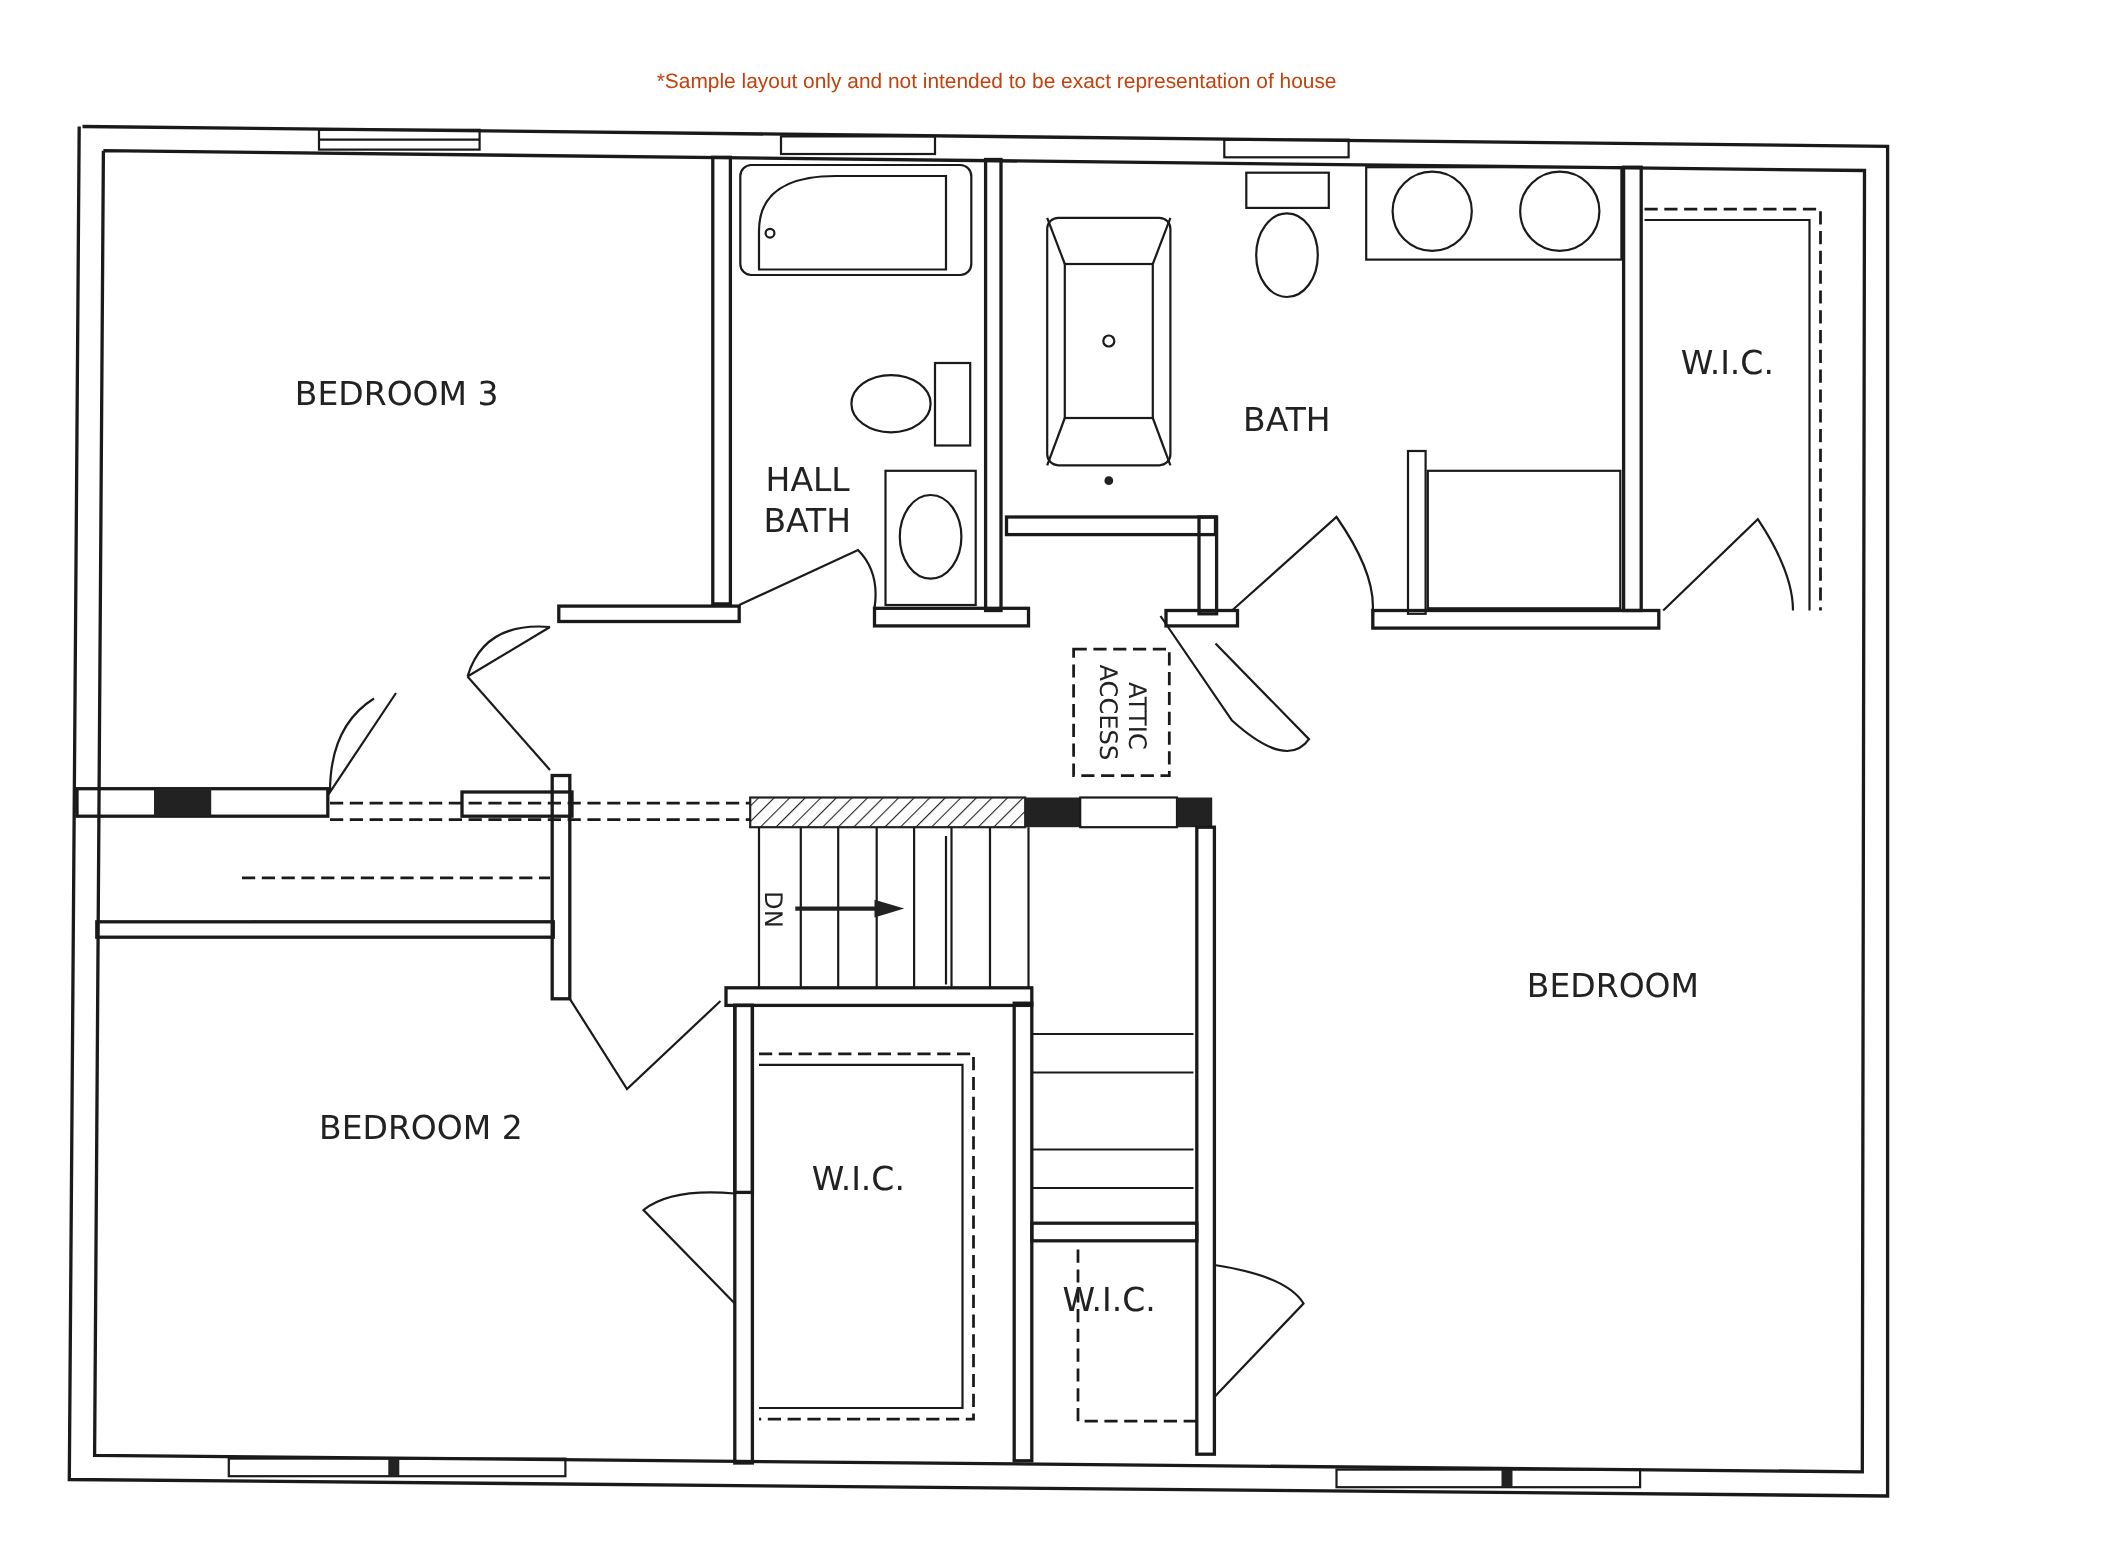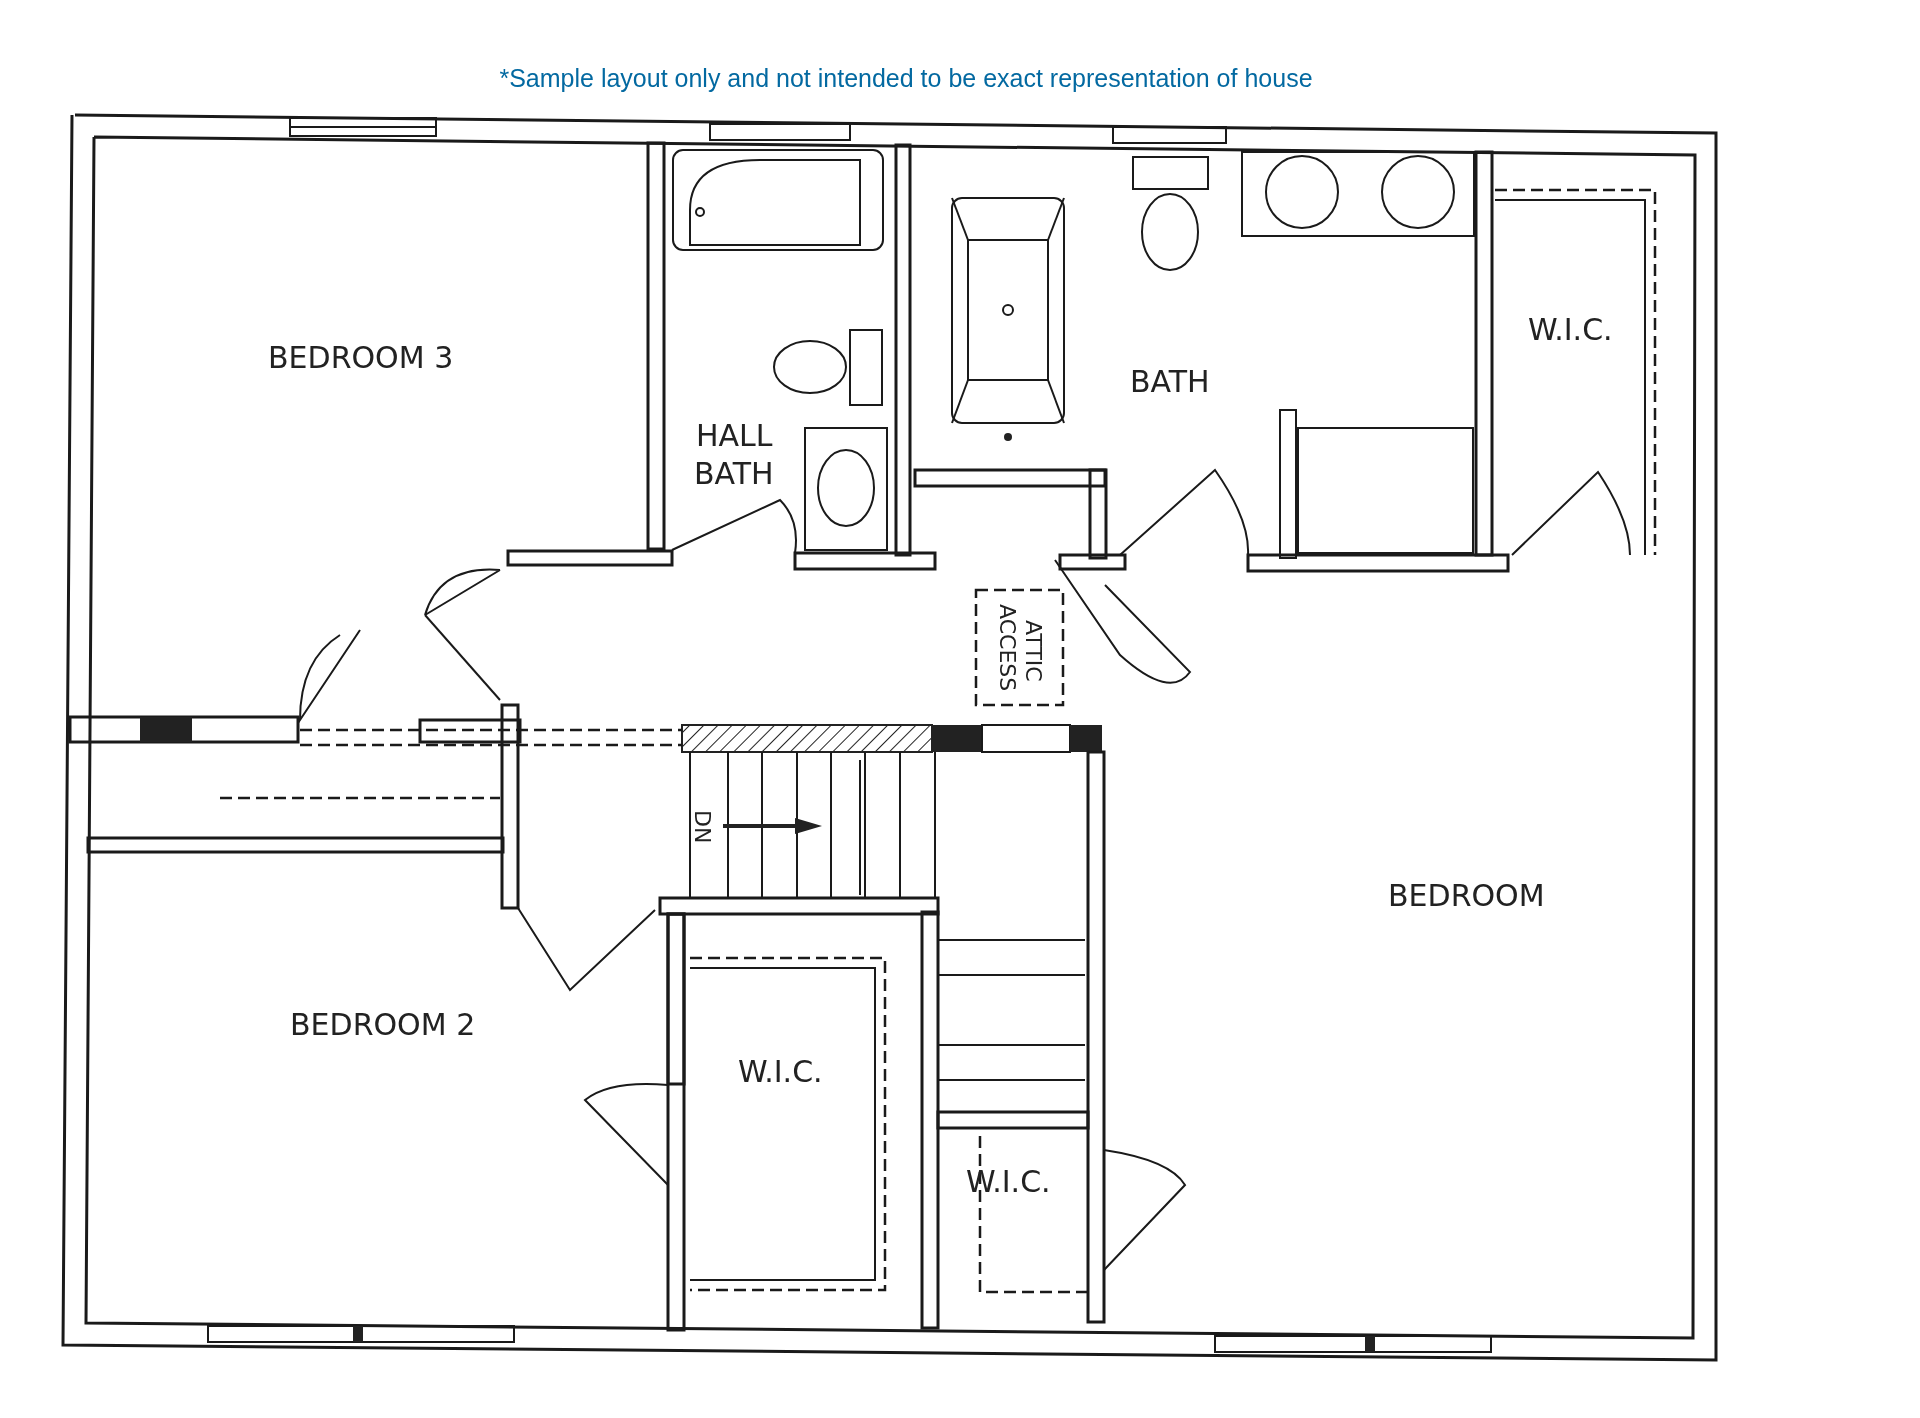--- a/index.html
+++ b/index.html
@@ -1,18 +1,18 @@
 <!DOCTYPE html>
 <html><head>
 <meta charset="utf-8">
 <style>
   html, body { margin: 0; padding: 0; background: #ffffff; }
   body { width: 1920px; height: 1418px; position: relative; overflow: hidden; }
   .note { position: absolute; left: 0; width: 1812px; top: 64px; text-align: center;
-          font-family: "Liberation Sans", sans-serif; font-size: 25px; color: #0369a1; }
+          font-family: "Liberation Sans", sans-serif; font-size: 19px; color: #c2410c; }
   svg { position: absolute; left: 0; top: 0; }
   .w { fill: none; stroke: #1a1a1a; stroke-width: 3; }
   .t { fill: none; stroke: #1a1a1a; stroke-width: 2; }
   .d { fill: none; stroke: #1a1a1a; stroke-width: 2.5; stroke-dasharray: 12 6; }
   .lbl { font-family: "DejaVu Sans", sans-serif; font-size: 30px; fill: #222; }
   .sm { font-family: "DejaVu Sans", sans-serif; font-size: 22px; fill: #222; }
 </style>
 </head>
 <body>
 

